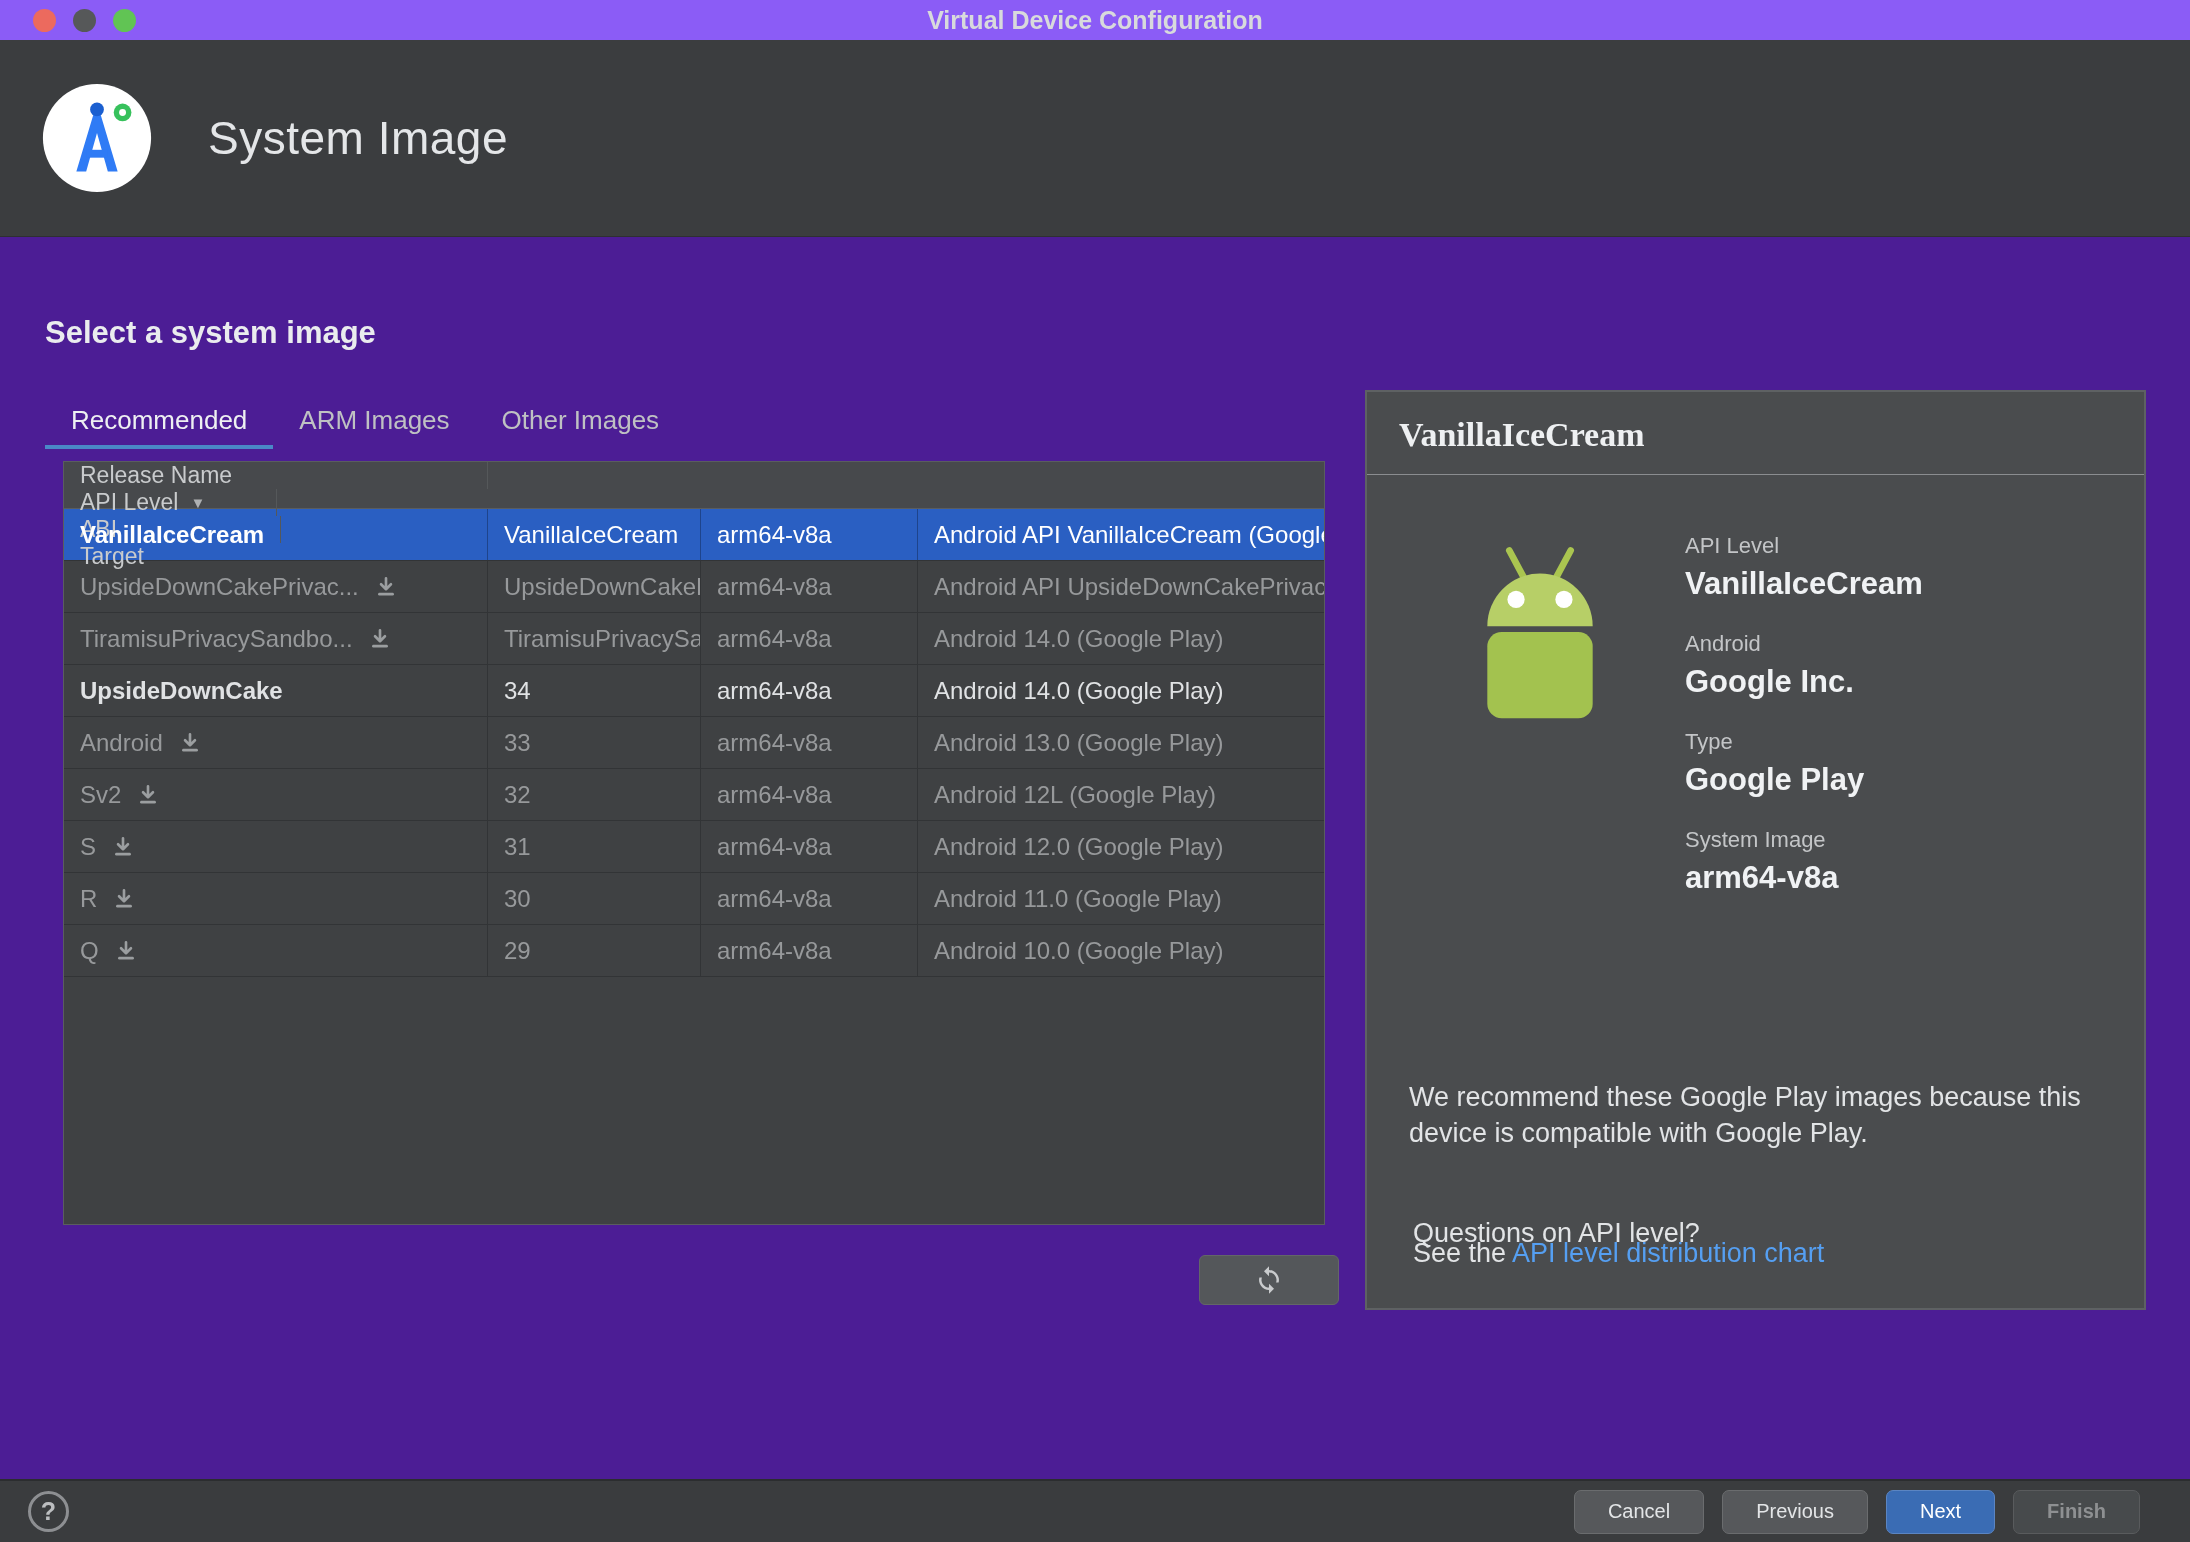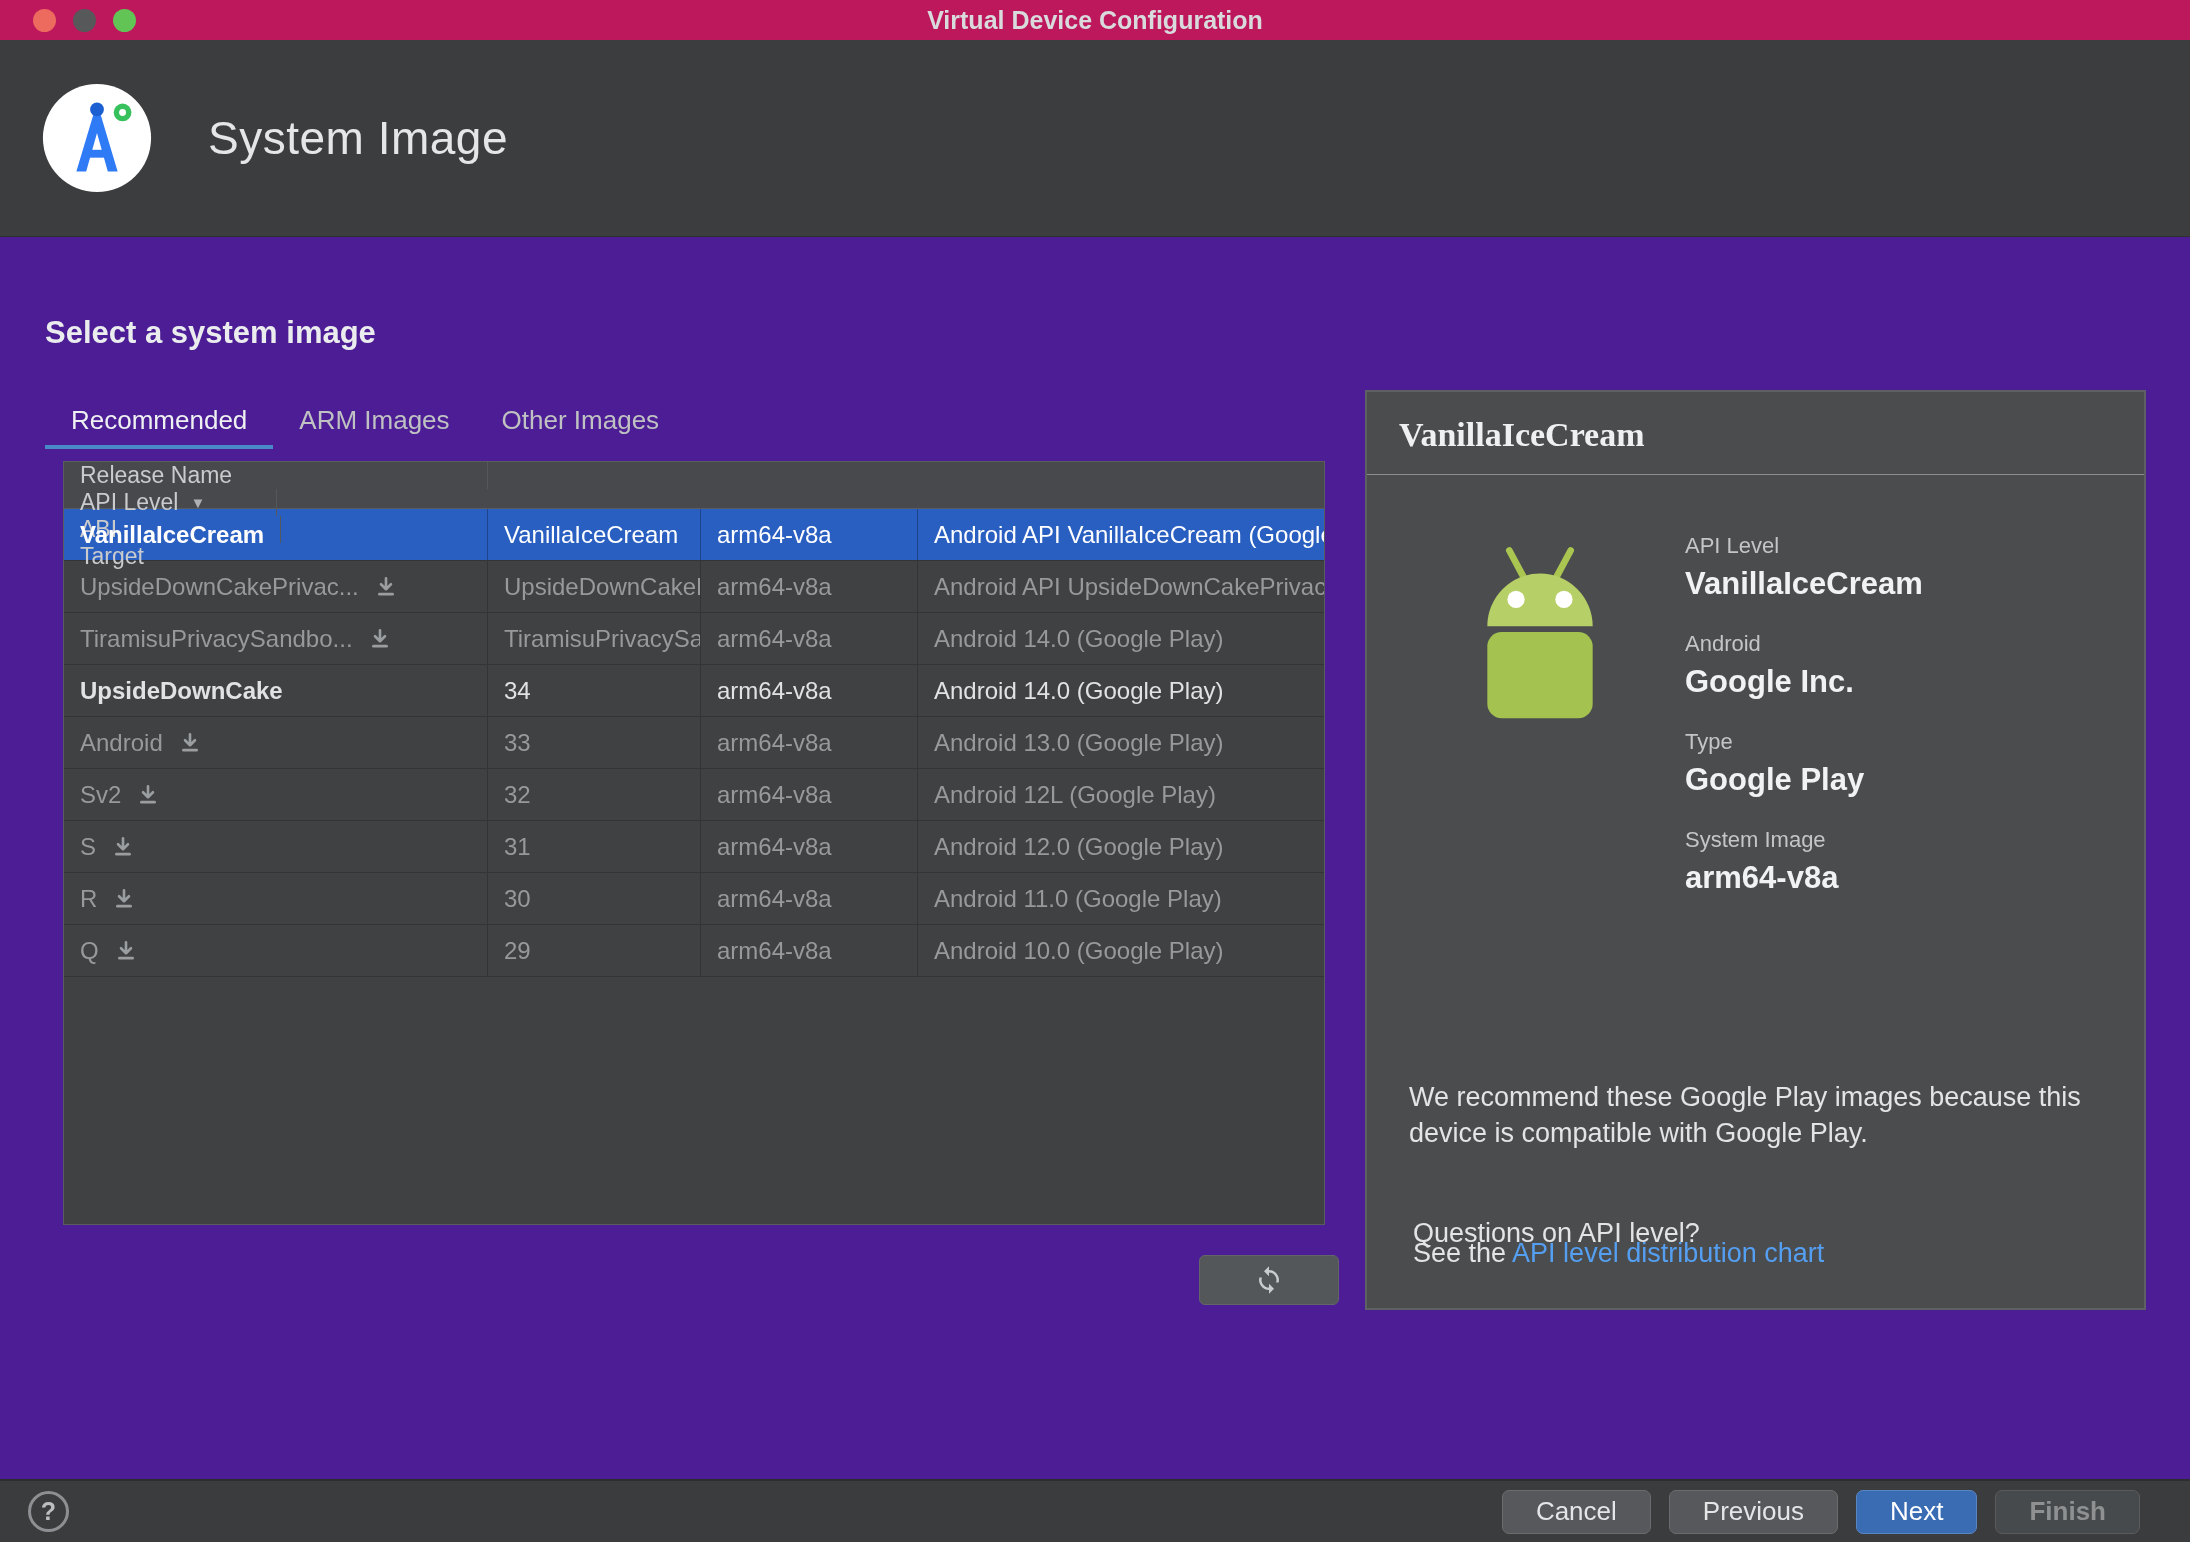--- a/index.html
+++ b/index.html
@@ -3,21 +3,21 @@
 <meta charset="utf-8">
 <style>
   html,body{margin:0;padding:0;background:#2e3032;}
   *{box-sizing:border-box;}
   .window{
     width:2190px;height:1542px;position:relative;overflow:hidden;
     background:#4a4c4e;font-family:"Liberation Sans",sans-serif;
     color:#e0e2e4;-webkit-font-smoothing:antialiased;
   }
   
-  .titlebar{height:40px;background:#be185d;position:relative;display:flex;align-items:center;padding-left:19px;}
+  .titlebar{height:40px;background:#8b5cf6;position:relative;display:flex;align-items:center;padding-left:19px;}
   .traffic{display:flex;gap:17px;margin-left:14px;z-index:2;}
   .tl{width:23px;height:23px;border-radius:50%;display:inline-block;}
   .tl.red{background:#ec6a5e;}
   .tl.gray{background:#565859;}
   .tl.green{background:#61c454;}
   .win-title{position:absolute;left:0;right:0;text-align:center;font-size:25px;font-weight:700;color:#d8dadc;}
   
   .header{height:197px;background:#3b3d3f;display:flex;align-items:center;padding-left:38px;border-bottom:1px solid #2e3032;}
   .logo{width:118px;height:118px;}
   .header-title{margin-left:52px;font-size:46px;font-weight:500;color:#e4e6e8;letter-spacing:.5px;}
@@ -60,21 +60,21 @@
   .flabel{font-size:22px;color:#c3c5c7;margin-bottom:7px;}
   .fvalue{font-size:31px;font-weight:700;color:#f0f2f4;}
   .note{position:absolute;left:42px;top:688px;width:692px;font-size:27px;line-height:1.33;color:#e2e4e6;}
   .question{position:absolute;left:46px;top:798px;font-size:27px;color:#e2e4e6;margin-top:28px;}
   .see{position:absolute;left:46px;top:846px;font-size:27px;color:#e2e4e6;}
   .link{color:var(--link,#559ff2);cursor:pointer;}
   
   .footer{height:63px;background:#3a3c3e;border-top:2px solid #2b2d2f;display:flex;align-items:center;padding:0 50px 0 28px;}
   .help{width:41px;height:41px;border-radius:50%;border:3px solid #8d8f92;color:#bcbec0;font-size:25px;font-weight:700;display:flex;align-items:center;justify-content:center;cursor:pointer;}
   .buttons{margin-left:auto;display:flex;gap:18px;}
-  .btn{height:44px;padding:2px 33px;font-size:26px;border-radius:7px;background:#56585b;border:1px solid #6a6c6e;color:#e3e5e7;font-family:"Liberation Sans",sans-serif;cursor:pointer;}
+  .btn{height:44px;padding:2px 33px;font-size:20px;border-radius:7px;background:#56585b;border:1px solid #6a6c6e;color:#e3e5e7;font-family:"Liberation Sans",sans-serif;cursor:pointer;}
   .btn.primary{background:var(--next-blue,#3a6cb4);border-color:#5b85c2;color:#ffffff;}
   .btn.disabled{background:#474a4c;border-color:#595b5d;color:#8e9092;font-weight:bold;}
 </style>
 </head>
 <body>
 
 <div class="window">
 
   <div class="titlebar">
     <div class="traffic">

